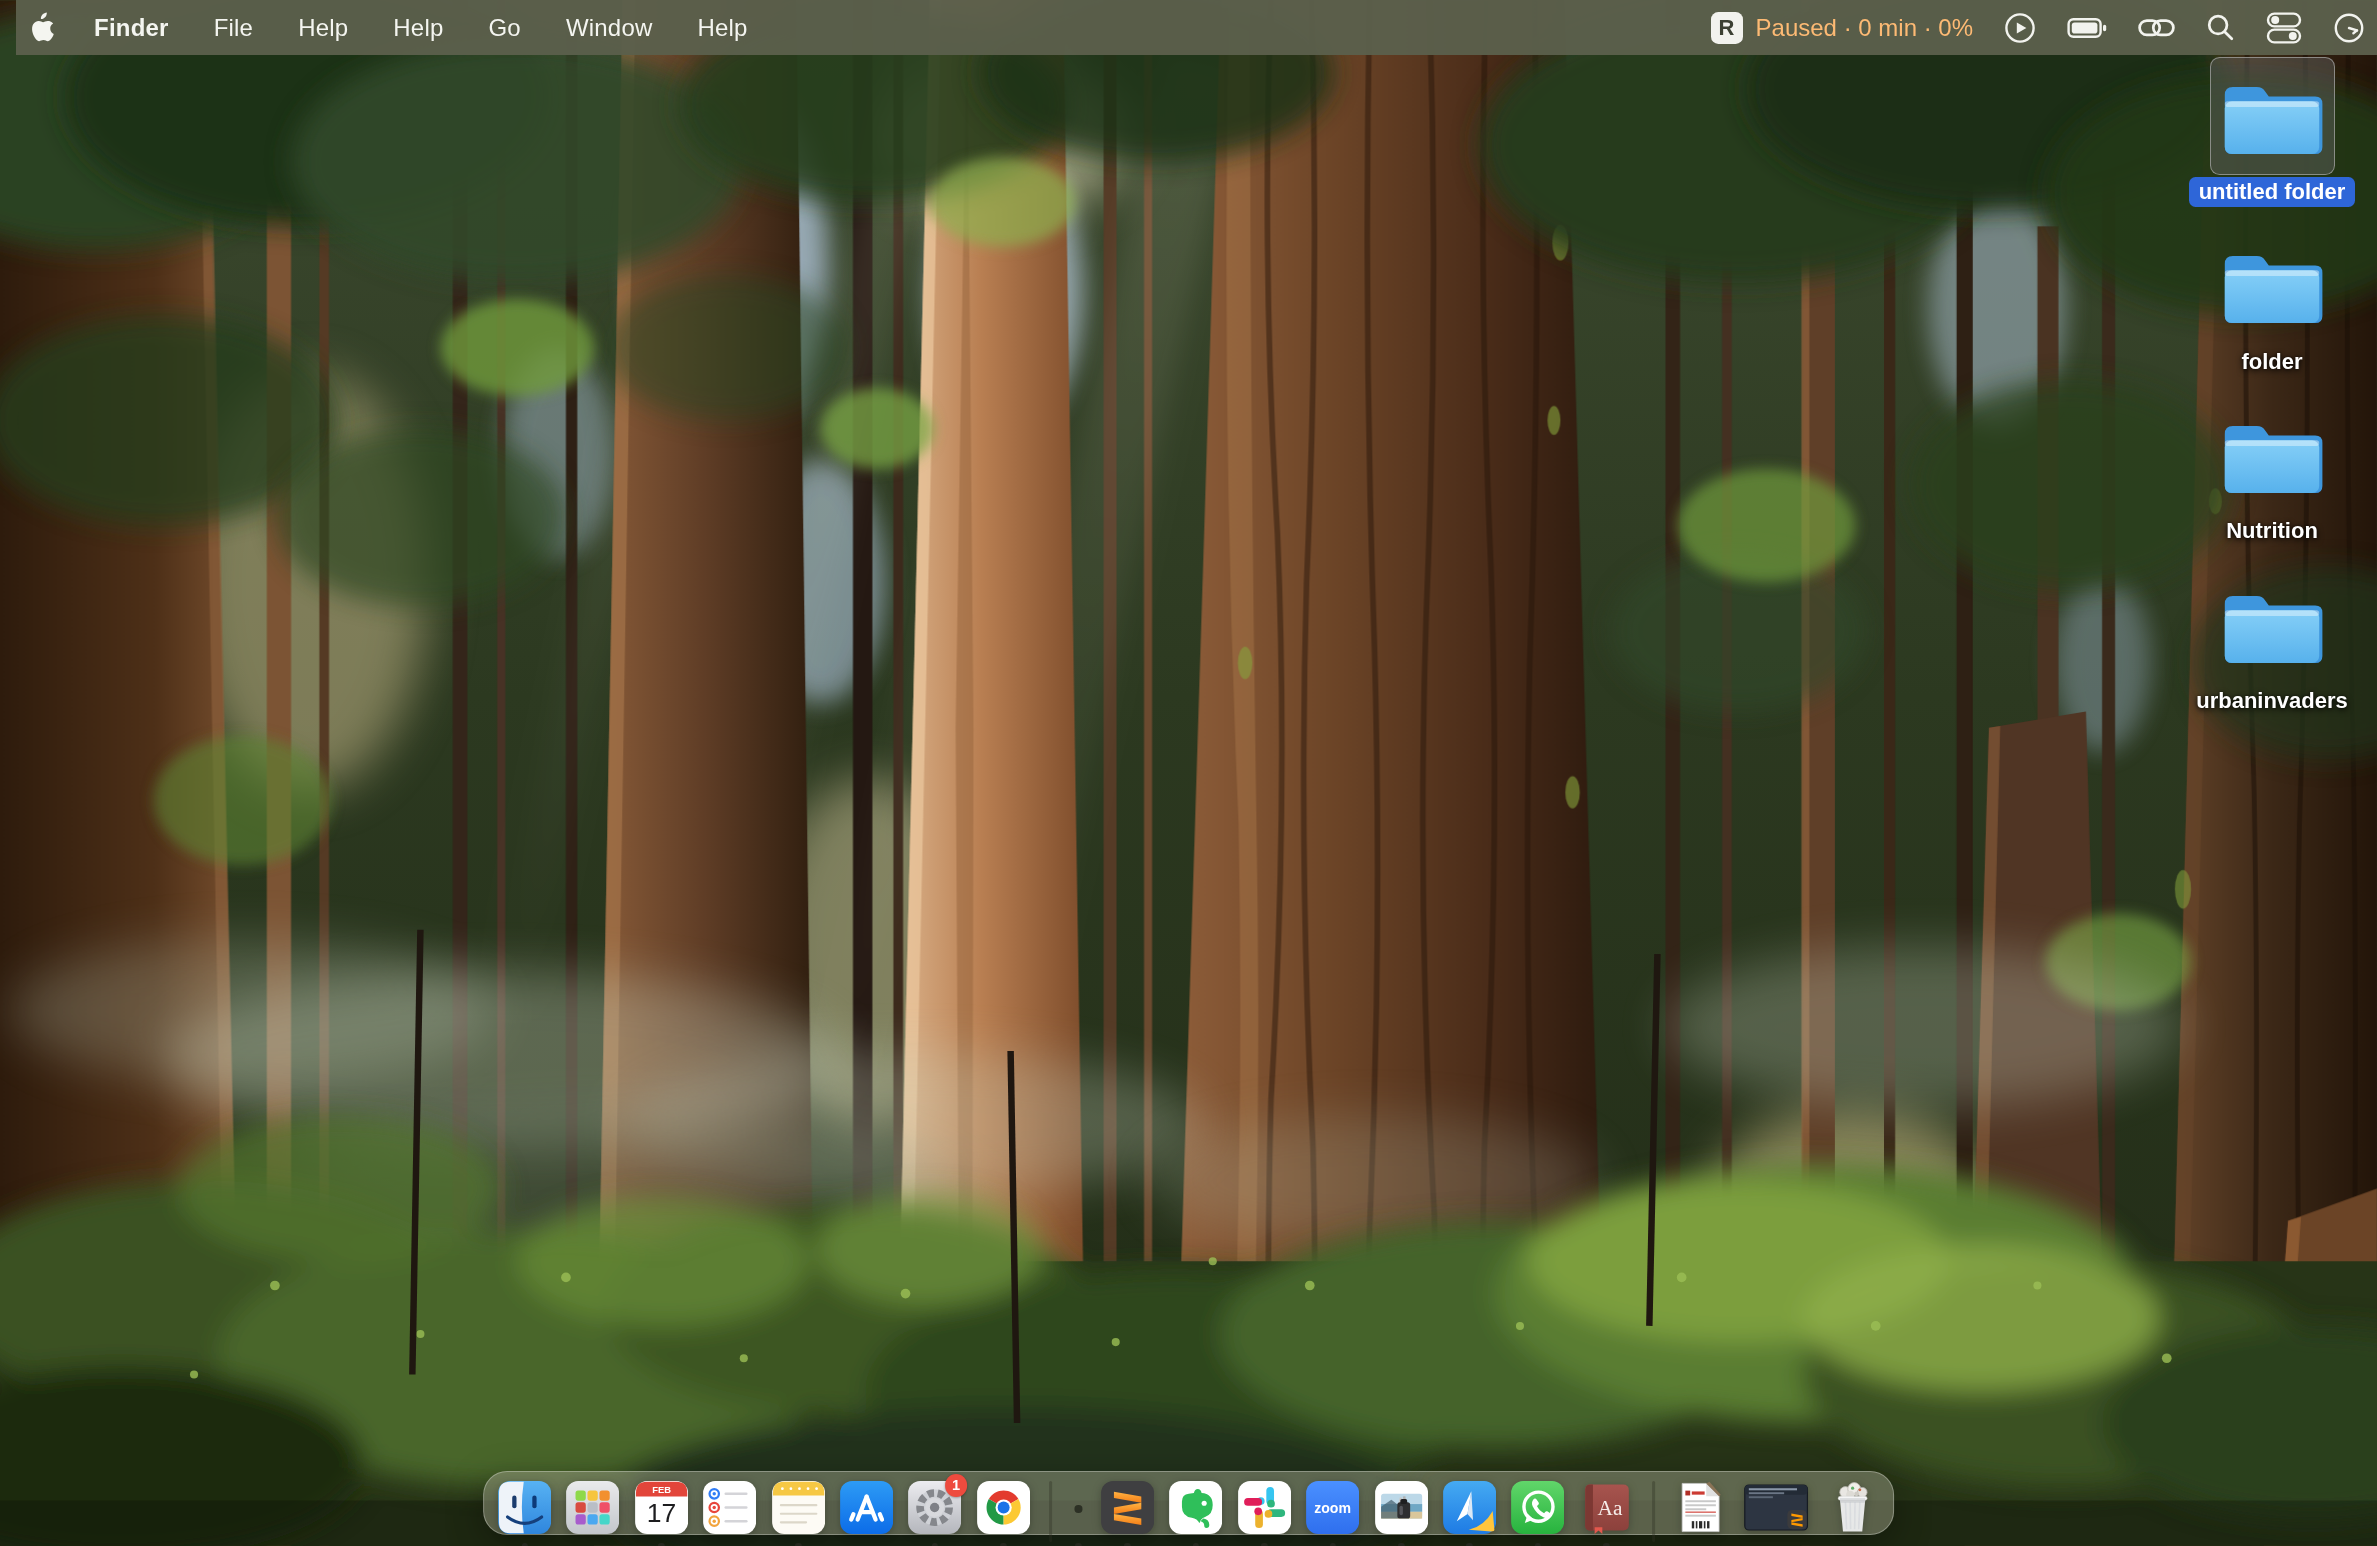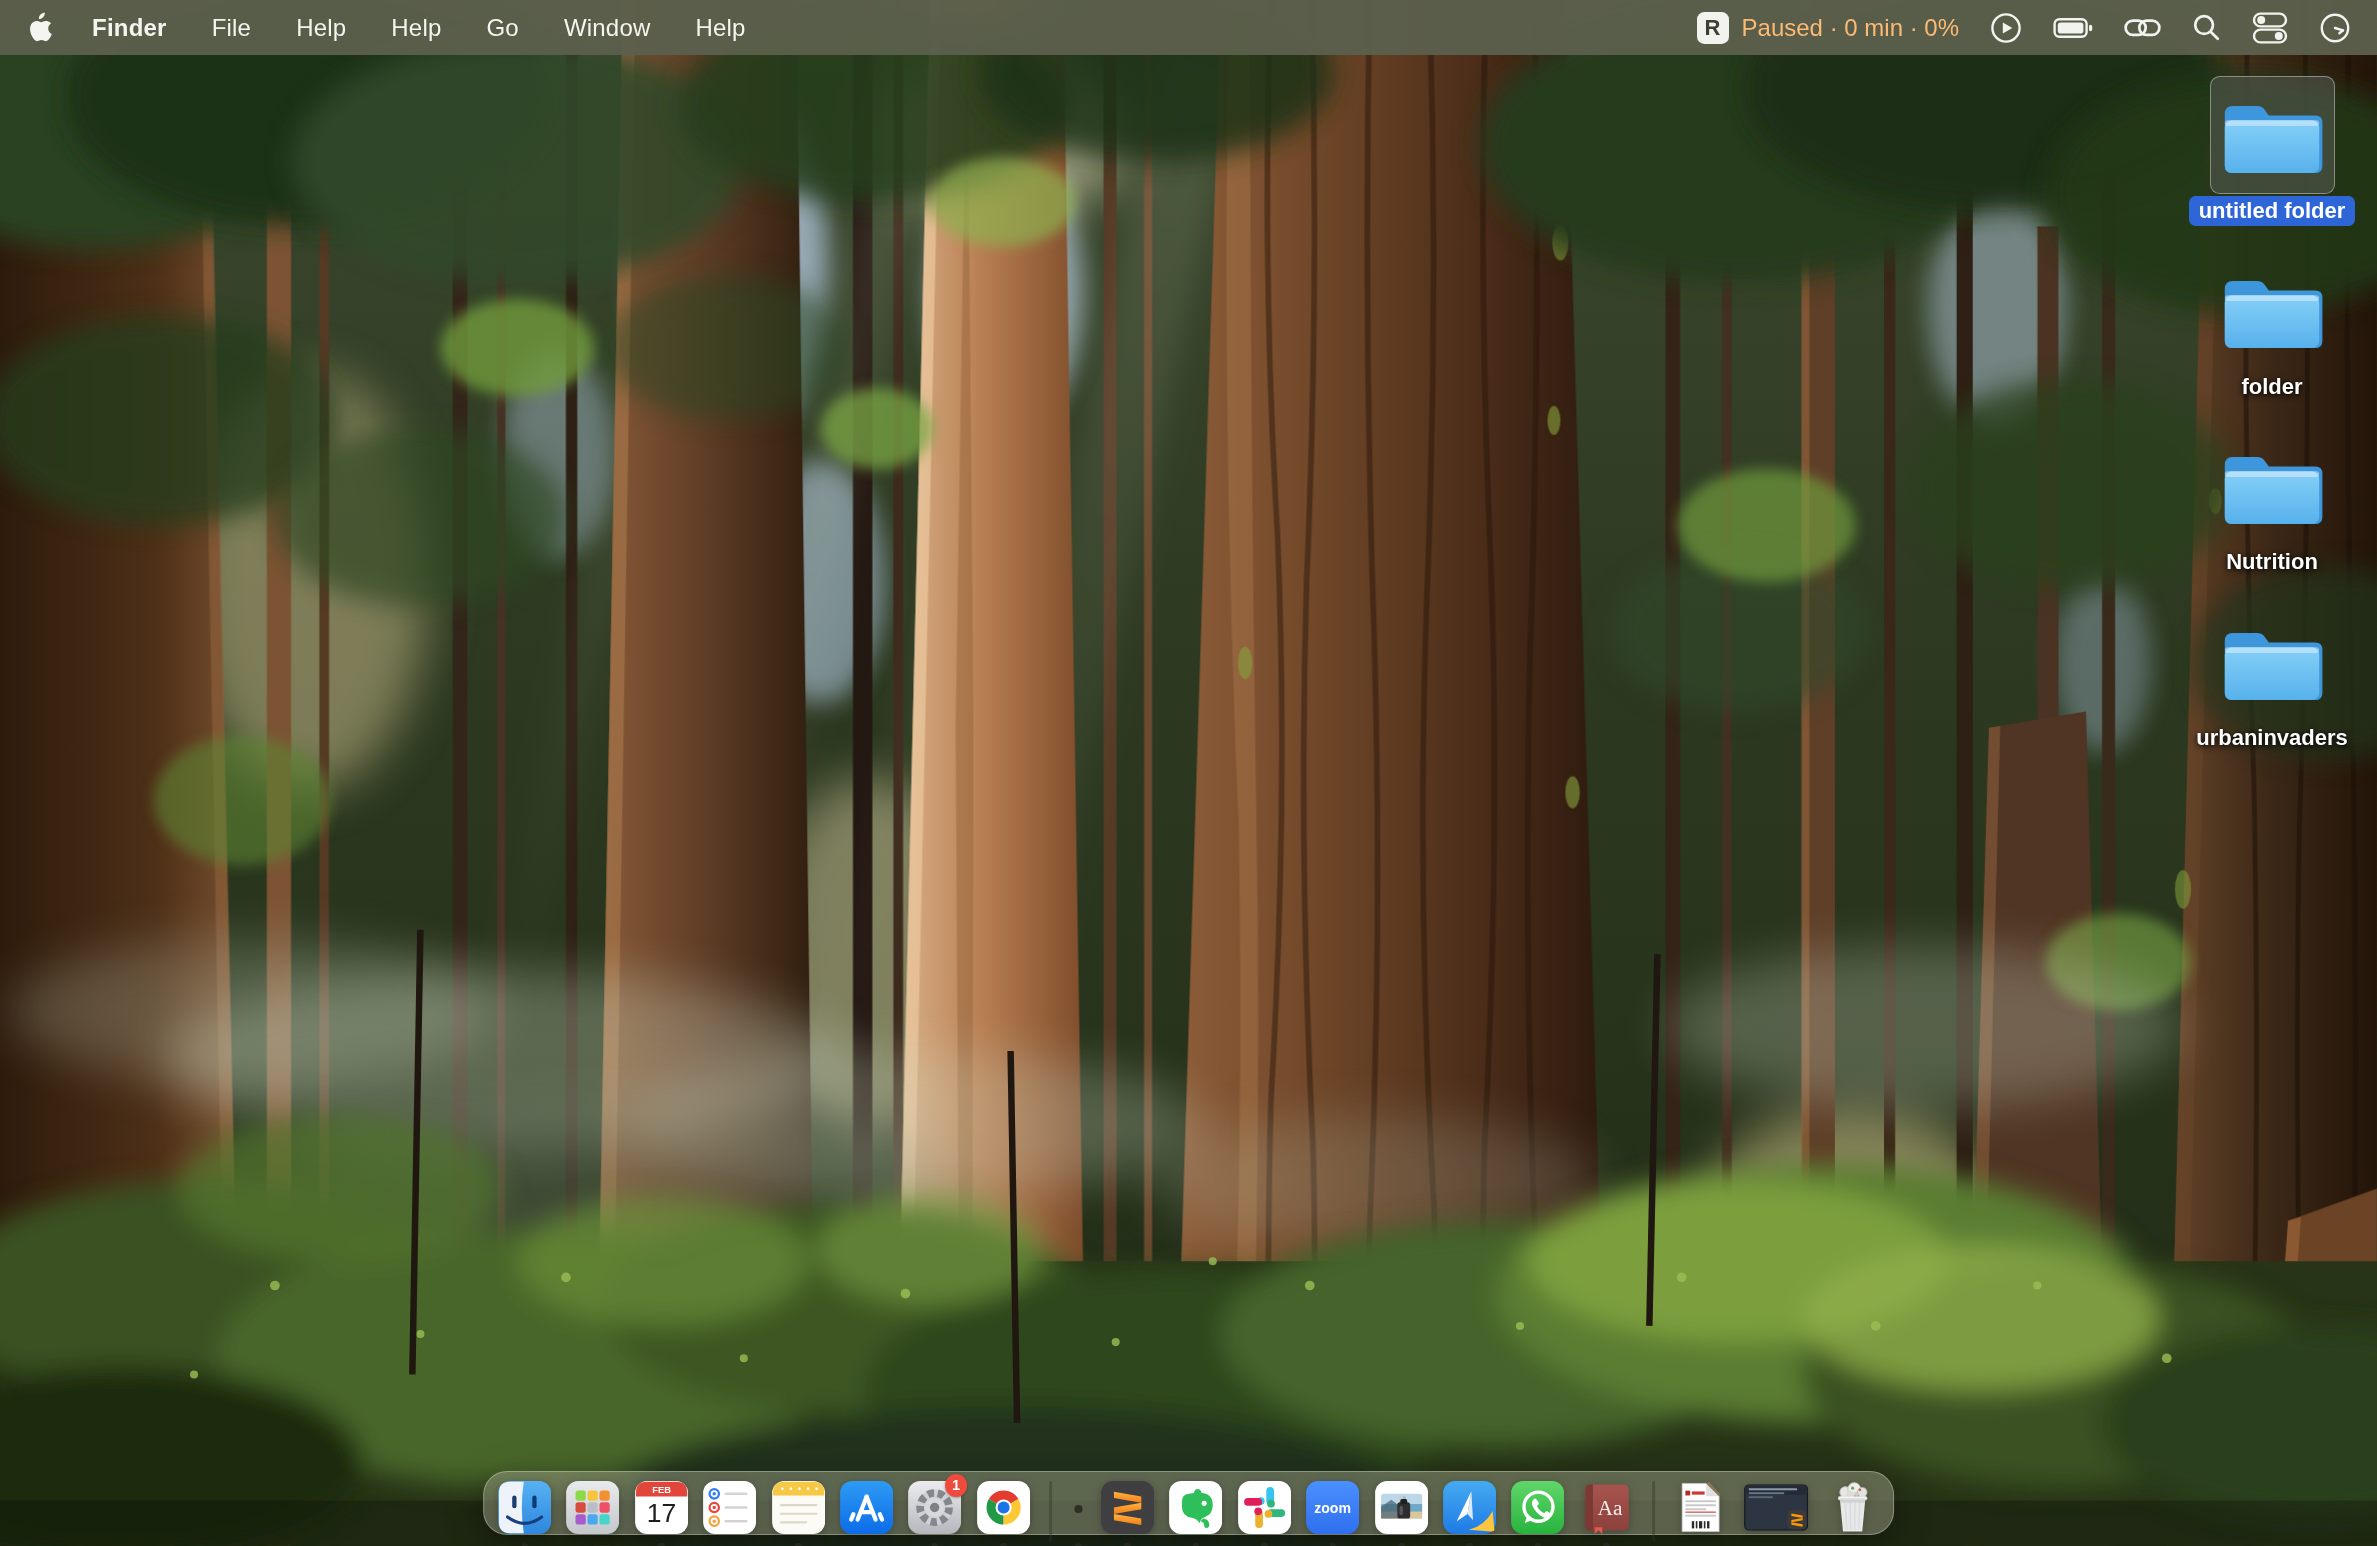--- a/index.html
+++ b/index.html
@@ -1,38 +1,38 @@
 <!DOCTYPE html>
 <html style="font-size:13px"><head>
 <meta charset="utf-8">
 <style>
   html,body{margin:0;padding:0;width:2377px;height:1546px;overflow:hidden;
     font-family:"Liberation Sans","DejaVu Sans",sans-serif;background:#232d19;}
   .screen{position:relative;width:2377px;height:1546px;overflow:hidden;}
   .wallpaper{position:absolute;inset:0;display:block;}
 
   
-  .menubar{position:absolute;top:0;left:0;right:0;height:55px;
+  .menubar{position:absolute;top:0;left:16px;right:0;height:55px;
     background:rgba(91,95,75,0.97);display:flex;align-items:center;
-    justify-content:space-between;padding:0 26px;box-sizing:border-box;color:#f4f5f0;}
+    justify-content:space-between;padding:0 12px;box-sizing:border-box;color:#f4f5f0;}
   .menu-left{display:flex;align-items:center;gap:45px;}
   .apple{display:flex;align-items:center;margin-right:-4.9px;}
   .menu-item{font-size:24px;font-weight:400;letter-spacing:0.2px;cursor:default;}
   .menu-item.active{font-weight:700;}
   .menu-right{display:flex;align-items:center;gap:31px;}
   .status-chip{display:flex;align-items:center;gap:13px;}
   .r-badge{width:32px;height:32px;border-radius:7.3px;background:#f2f2ee;color:#3c4033;
     font-size:22px;font-weight:700;display:flex;align-items:center;justify-content:center;}
   .status-text{font-size:24px;font-weight:500;color:#fdba74;}
   .mi{display:flex;align-items:center;justify-content:center;}
   .mi svg{display:block;}
 
   
-  .folders{position:absolute;top:76px;right:34px;width:142px;display:flex;
-    flex-direction:column;align-items:center;gap:26px;}
+  .folders{position:absolute;top:57px;right:34px;width:142px;display:flex;
+    flex-direction:column;align-items:center;gap:20px;}
   .folder-item{display:flex;flex-direction:column;align-items:center;width:142px;cursor:default;}
   .icon-wrap{width:125px;height:118px;display:flex;align-items:center;justify-content:center;
     border-radius:9.7px;border:1.6px solid transparent;box-sizing:border-box;}
   .icon-wrap.selected{background:rgba(100,100,100,0.45);border-color:rgba(178,178,178,0.65);}
   .folder-label{margin-top:1.6px;font-size:22px;font-weight:600;color:#fff;line-height:1.15;
     text-shadow:0 1.6px 6.5px rgba(0,0,0,.9),0 0 3.2px rgba(0,0,0,.6);
     padding:2.4px 9.7px;border-radius:6.5px;text-align:center;white-space:nowrap;}
   .folder-label.selected{background:#2e66d8;text-shadow:none;}
 
   

